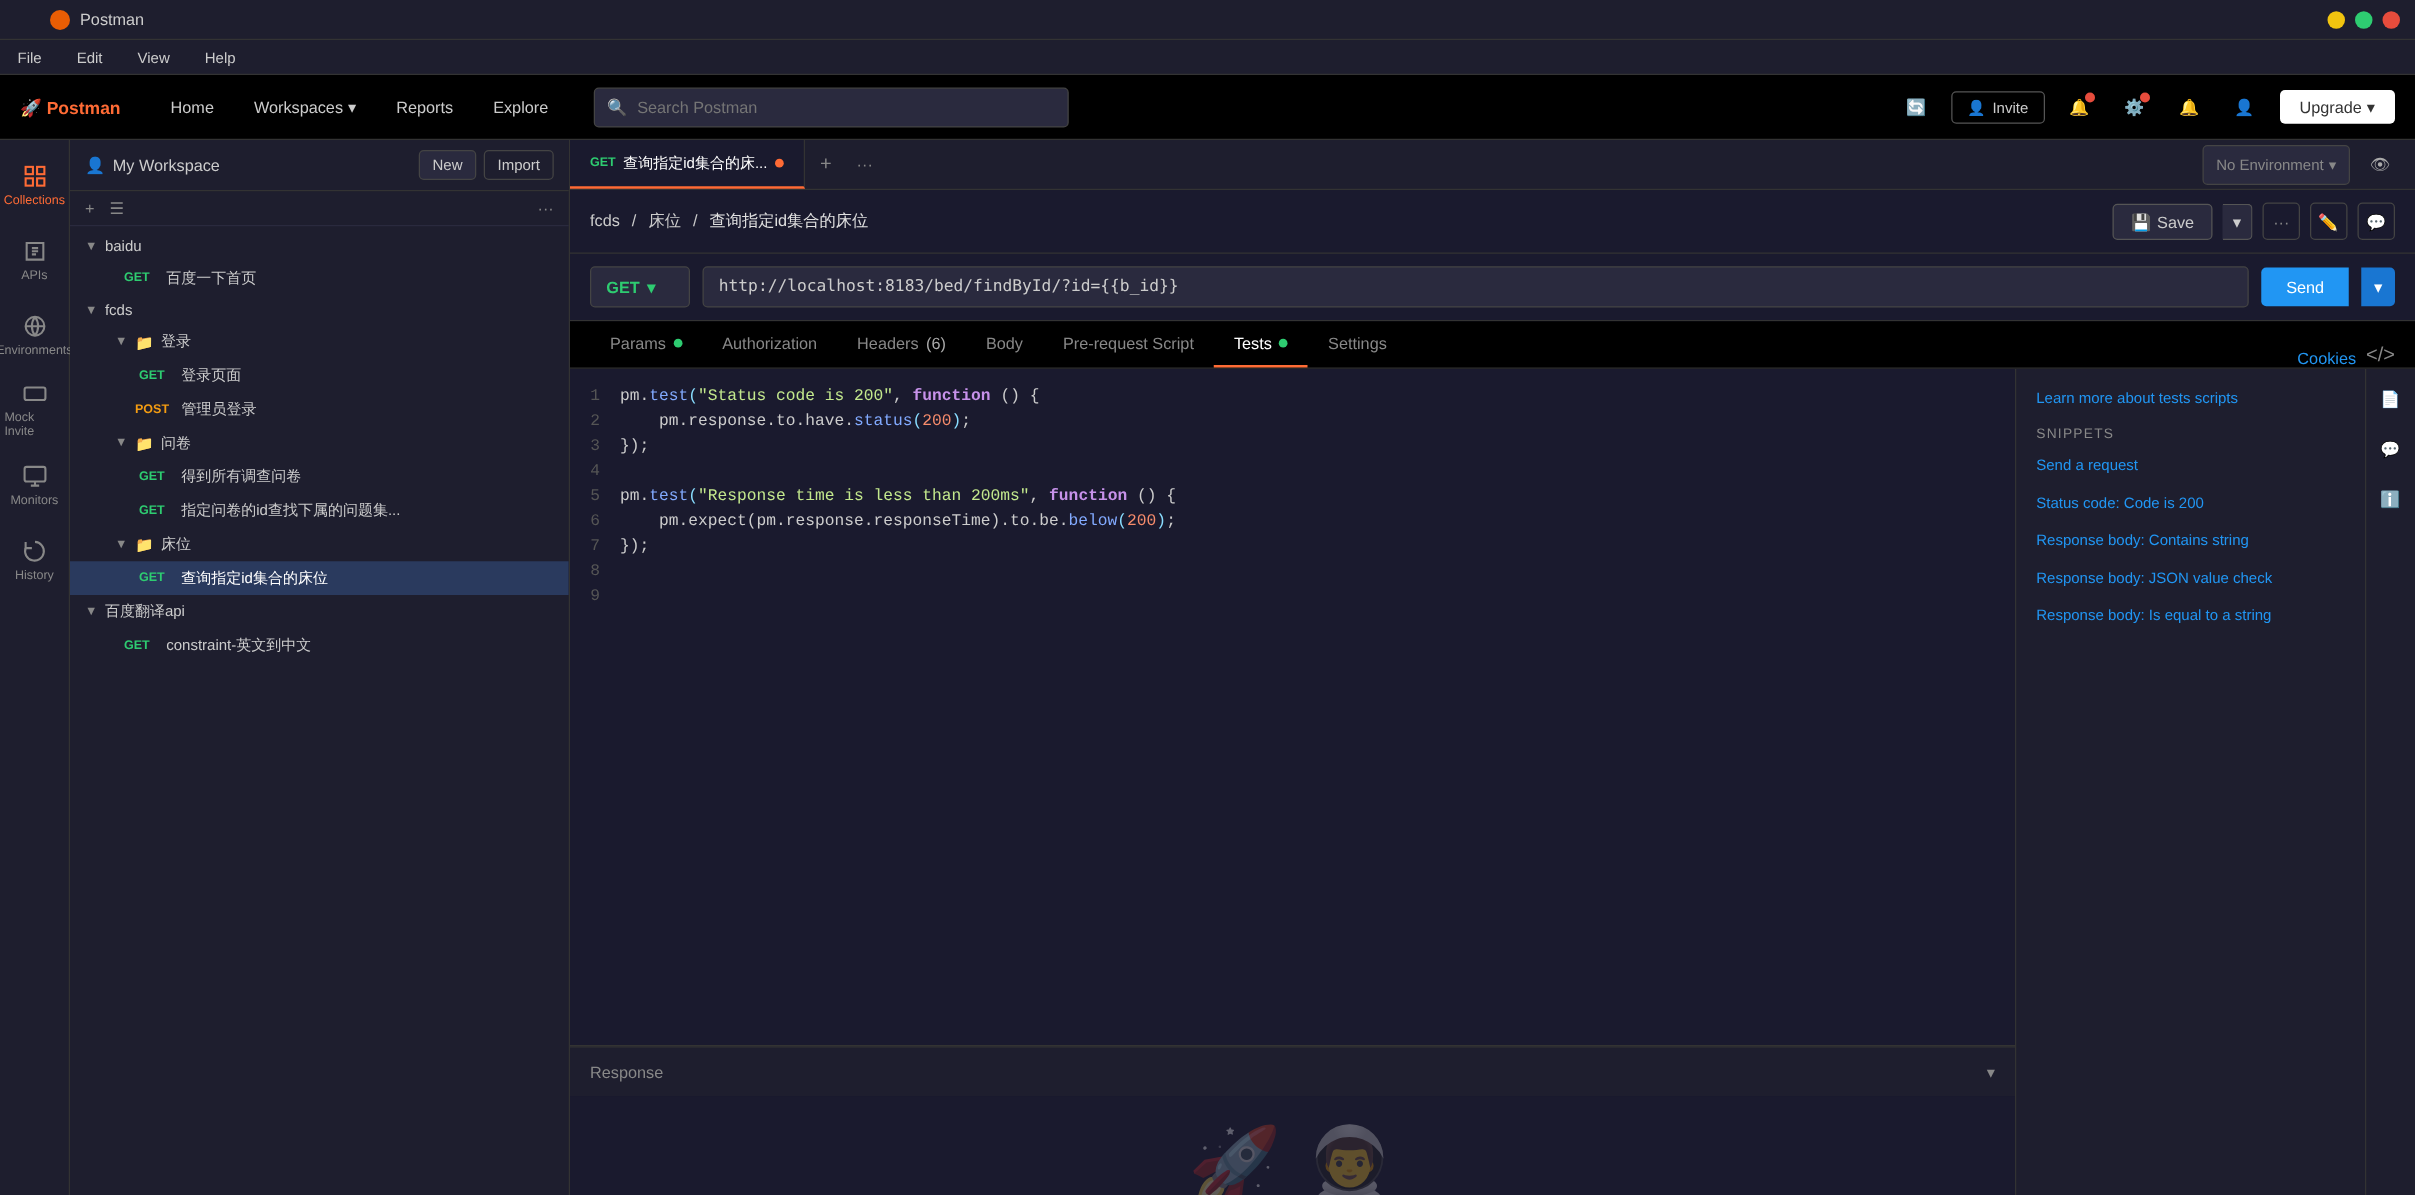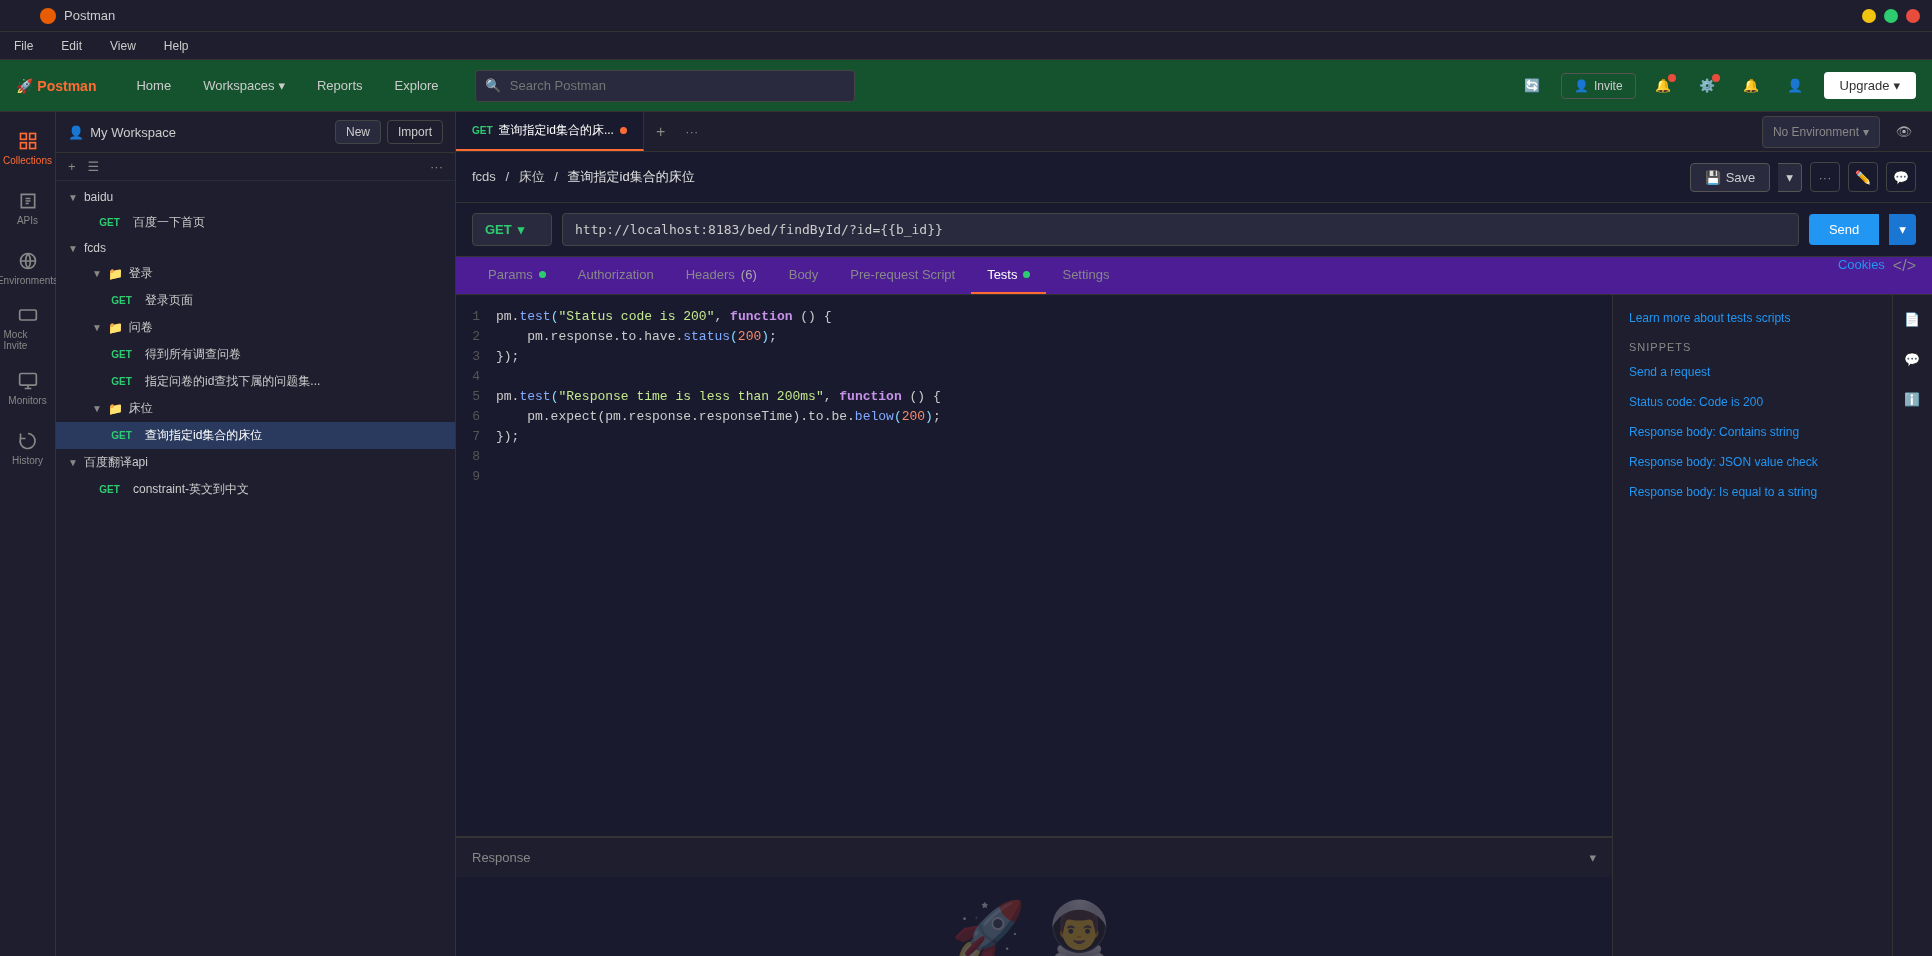--- a/index.html
+++ b/index.html
@@ -13,21 +13,21 @@
     .titlebar-btn { width: 14px; height: 14px; border-radius: 50%; border: none; cursor: pointer; }
     .titlebar-btn.min { background: #f1c40f; }
     .titlebar-btn.max { background: #2ecc71; }
     .titlebar-btn.close { background: #e74c3c; }
 
     
     .menubar { height: 28px; background: #1e1e2e; display: flex; align-items: center; padding: 0 8px; gap: 16px; border-bottom: 1px solid #333; }
     .menubar-item { color: #ccc; font-size: 12px; cursor: pointer; padding: 2px 6px; border-radius: 3px; }
 
     
-    .navbar { height: 52px; background: #14532d; display: flex; align-items: center; padding: 0 16px; gap: 0; border-bottom: 1px solid #333; }
+    .navbar { height: 52px; background: #000000; display: flex; align-items: center; padding: 0 16px; gap: 0; border-bottom: 1px solid #333; }
     .navbar-logo { color: #ff6b35; font-weight: bold; font-size: 14px; margin-right: 24px; }
     .nav-item { color: #ccc; font-size: 13px; cursor: pointer; padding: 8px 16px; border-radius: 4px; }
     .nav-item.has-arrow { display: flex; align-items: center; gap: 4px; }
     .search-bar { flex: 1; max-width: 380px; margin: 0 20px; background: #2a2a3e; border: 1px solid #444; border-radius: 4px; display: flex; align-items: center; padding: 0 10px; gap: 8px; height: 32px; }
     .search-bar input { background: transparent; border: none; outline: none; color: #ccc; font-size: 13px; width: 100%; }
     .navbar-right { display: flex; align-items: center; gap: 12px; margin-left: auto; }
     .nav-icon-btn { width: 32px; height: 32px; display: flex; align-items: center; justify-content: center; border-radius: 4px; cursor: pointer; color: #aaa; position: relative; }
     .badge { position: absolute; top: 4px; right: 4px; width: 8px; height: 8px; background: #e74c3c; border-radius: 50%; }
     .upgrade-btn { background: #fff; color: #333; border: none; padding: 6px 16px; border-radius: 4px; cursor: pointer; font-size: 13px; font-weight: 500; display: flex; align-items: center; gap: 4px; }
 
@@ -90,21 +90,21 @@
     .action-btn { background: transparent; border: 1px solid #444; color: #888; width: 30px; height: 30px; border-radius: 4px; cursor: pointer; display: flex; align-items: center; justify-content: center; }
 
     
     .url-bar { display: flex; align-items: center; padding: 10px 16px; gap: 10px; border-bottom: 1px solid #333; }
     .method-select { background: #2a2a3e; border: 1px solid #444; color: #2ecc71; padding: 8px 12px; border-radius: 4px; font-size: 13px; font-weight: bold; cursor: pointer; display: flex; align-items: center; gap: 6px; min-width: 80px; }
     .url-input { flex: 1; background: #2a2a3e; border: 1px solid #444; color: #ccc; padding: 8px 12px; border-radius: 4px; font-size: 13px; font-family: monospace; }
     .send-btn { background: #2196f3; color: #fff; border: none; padding: 8px 20px; border-radius: 4px 0 0 4px; cursor: pointer; font-size: 13px; font-weight: 500; }
     .send-btn-arrow { background: #1976d2; color: #fff; border: none; padding: 8px 10px; border-radius: 0 4px 4px 0; cursor: pointer; }
 
     
-    .tabs-nav { display: flex; align-items: flex-start; border-bottom: 1px solid #333; padding: 0 16px; background: #4c1d95; }
+    .tabs-nav { display: flex; align-items: flex-end; border-bottom: 1px solid #333; padding: 0 16px; background: #000000; }
     .tabs-nav .tab-link { padding: 10px 16px; color: #888; font-size: 13px; cursor: pointer; border-bottom: 2px solid transparent; display: flex; align-items: center; gap: 6px; }
     .tabs-nav .tab-link.active { color: #fff; border-bottom: 2px solid #ff6b35; }
     .tabs-nav .tab-link .dot { width: 7px; height: 7px; border-radius: 50%; background: #2ecc71; }
     .tabs-nav .cookies-link { margin-left: auto; color: #2196f3; font-size: 13px; cursor: pointer; }
     .tabs-nav .code-link { color: #888; cursor: pointer; margin-left: 8px; font-size: 16px; }
 
     
     .content-area { display: flex; flex: 1; overflow: hidden; }
 
     
@@ -296,20 +296,24 @@
 
       <div class="tree-item indent-2">
         <span class="chevron">▼</span>
         <span class="folder-icon">📁</span>
         <span>登录</span>
       </div>
       <div class="tree-item indent-3">
         <span class="method get">GET</span>
         <span>登录页面</span>
       </div>
+      <div class="tree-item indent-3">
+        <span class="method post">POST</span>
+        <span>管理员登录</span>
+      </div>
 
       <div class="tree-item indent-2">
         <span class="chevron">▼</span>
         <span class="folder-icon">📁</span>
         <span>问卷</span>
       </div>
       <div class="tree-item indent-3">
         <span class="method get">GET</span>
         <span>得到所有调查问卷</span>
       </div>

